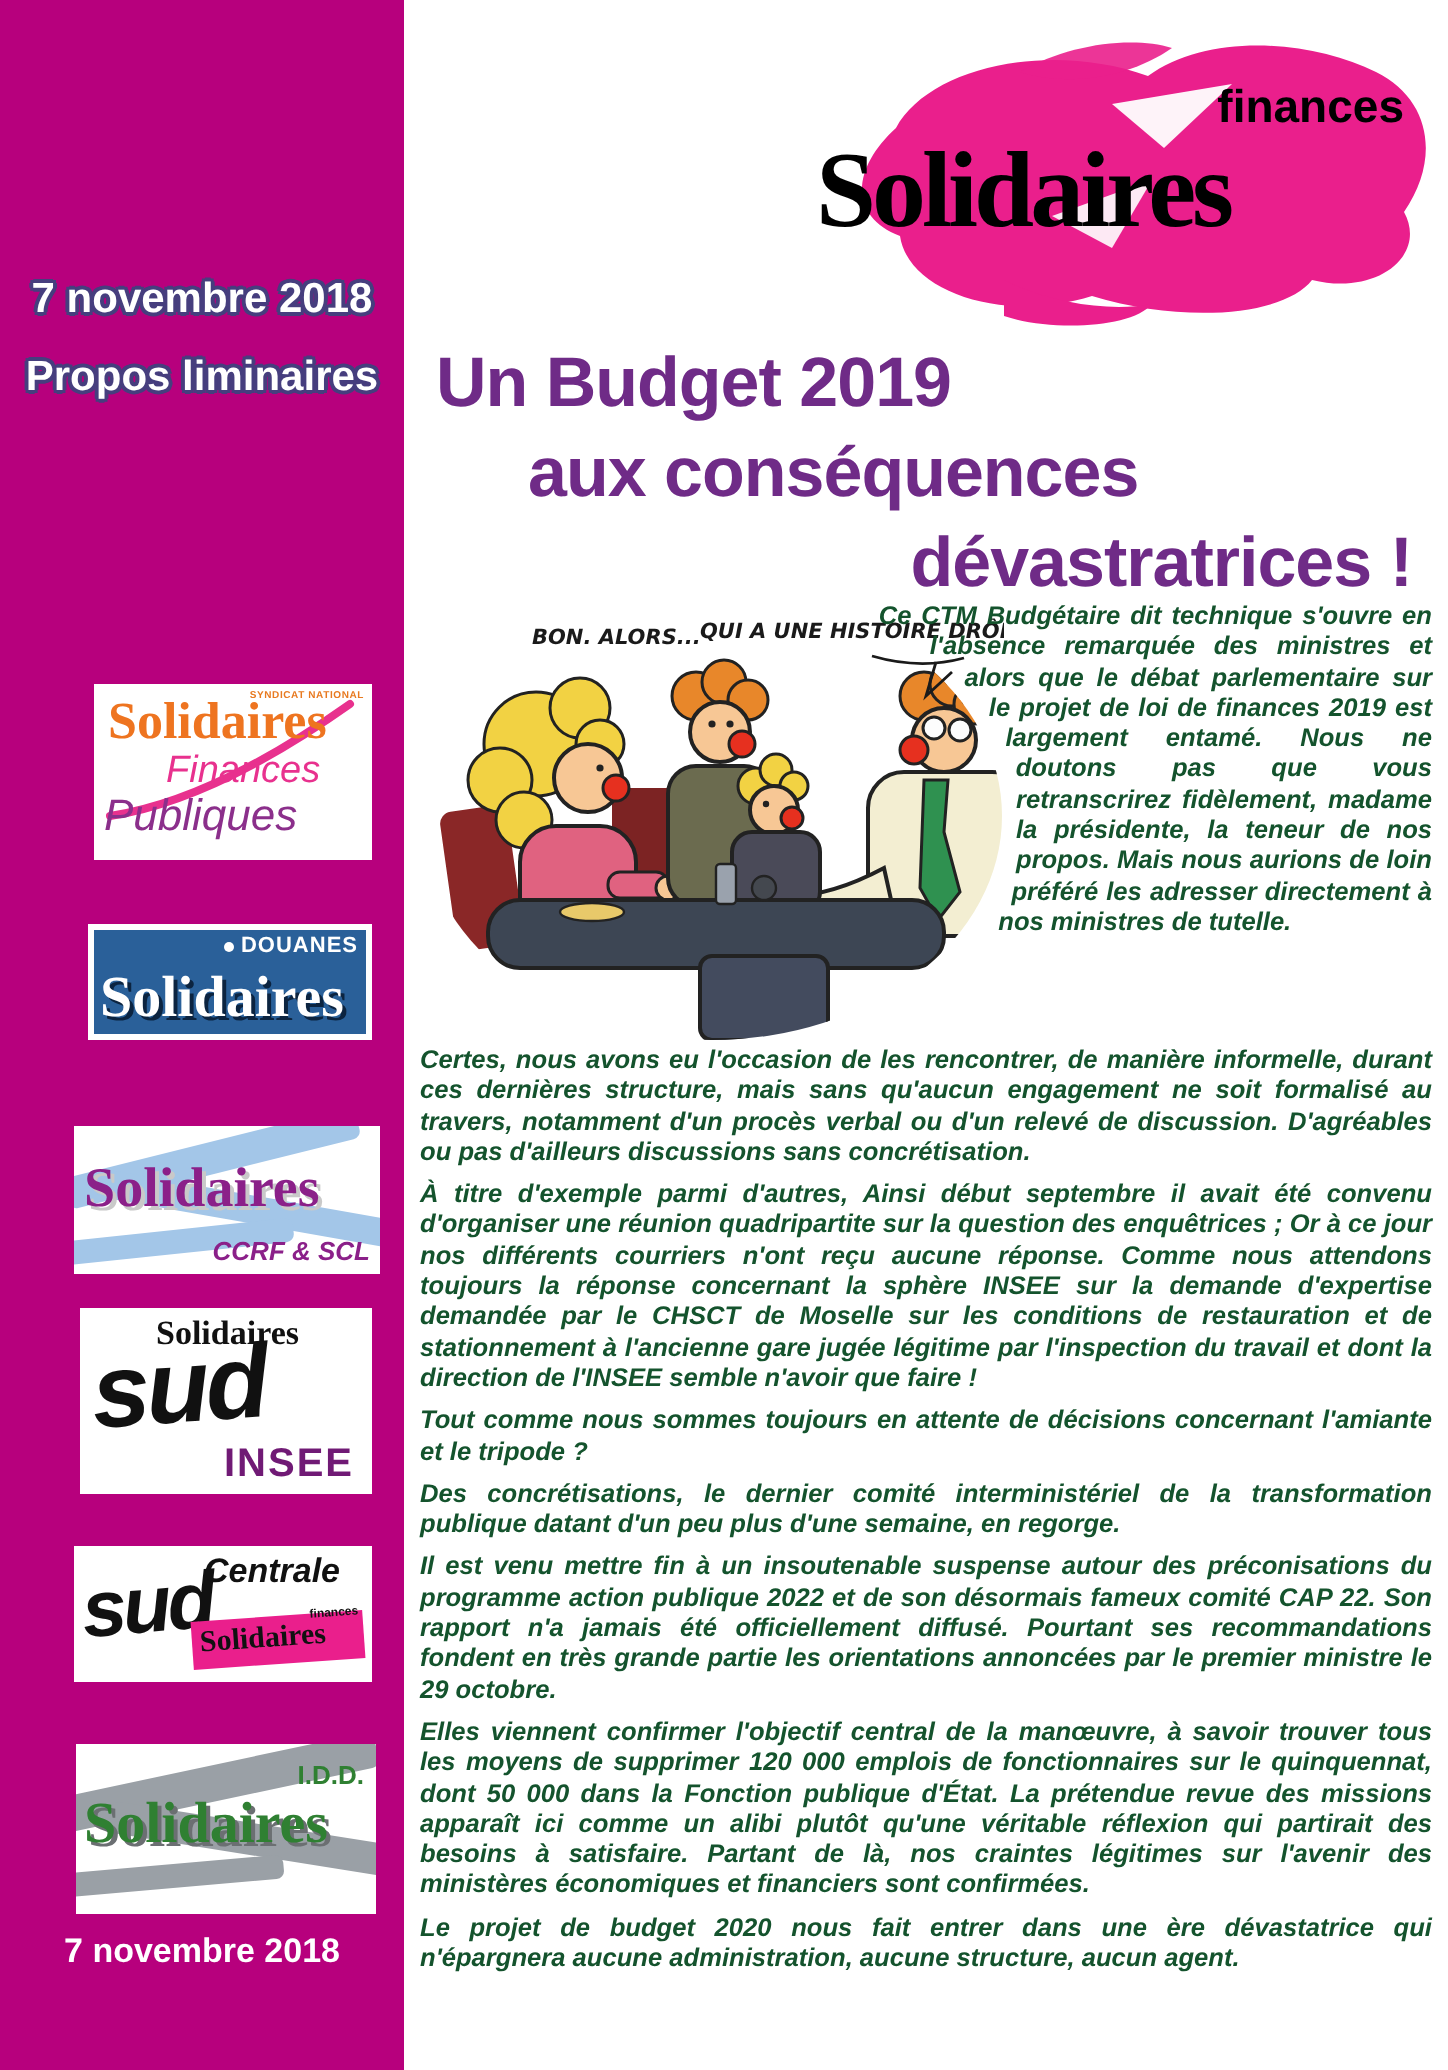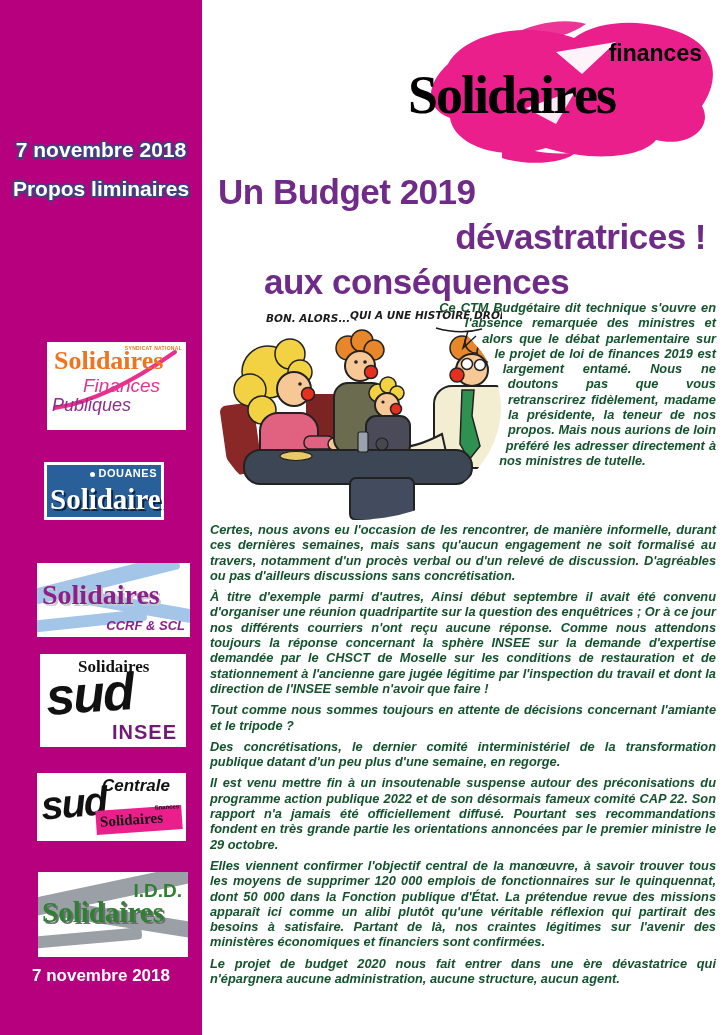--- a/index.html
+++ b/index.html
@@ -26,24 +26,24 @@
   .sb-footer{
     position:absolute; top:966px; width:100%; text-align:center;
     color:#fff; font-weight:bold; font-size:17px;
   }
 
   .logo-box { position:absolute; background:#fff; overflow:hidden; }
   .box-sfp  { left:47px; top:342px; width:139px; height:88px; }
   .sfp-tiny { position:absolute; top:3px; right:4px; font-size:5px; color:#e87a20; font-weight:bold; letter-spacing:.3px;}
   .sfp-soli { position:absolute; top:4px; left:7px; font-family:"Liberation Serif",serif; font-weight:bold; font-size:26px; color:#ee7420;}
   .sfp-fin  { position:absolute; top:33px; left:36px; font-style:italic; font-size:19px; color:#e8318e; }
-  .sfp-pub  { position:absolute; top:53px; left:5px;  font-style:italic; font-size:18px; color:#8b2f8b; }
+  .sfp-pub  { position:absolute; top:53px; left:5px;  font-style:italic; font-size:22px; color:#8b2f8b; }
   .sfp-swoosh { position:absolute; left:0; top:0; }
 
-  .box-dou  { left:44px; top:462px; width:120px; height:58px; padding:0; }
+  .box-dou  { left:44px; top:462px; width:142px; height:58px; padding:0; }
   .dou-inner{ position:absolute; left:3px; top:3px; right:3px; bottom:3px; background:#2a6099; }
   .dou-tag  { position:absolute; top:2px; right:4px; color:#fff; font-weight:bold; font-size:11px; letter-spacing:.5px;}
   .dou-dot  { display:inline-block; width:5px; height:5px; background:#fff; border-radius:50%; margin-right:3px; vertical-align:middle;}
   .dou-soli { position:absolute; bottom:1px; left:3px; font-family:"Liberation Serif",serif; font-weight:bold; font-size:29px; color:#fff; text-shadow:2px 2px 0 #0c2440;}
 
   .box-ccrf { left:37px; top:563px; width:153px; height:74px; }
   .stroke   { position:absolute; border-radius:4px; }
   .ccrf-s1  { left:-6px; top:8px;  width:150px; height:16px; background:#a3c6e8; transform:rotate(-14deg); }
   .ccrf-s2  { left:10px; top:34px; width:150px; height:14px; background:#a3c6e8; transform:rotate(10deg); }
   .ccrf-s3  { left:-10px; top:52px; width:120px; height:12px; background:#a3c6e8; transform:rotate(-6deg); }
@@ -59,21 +59,21 @@
   .sudc-sud { position:absolute; top:8px; left:4px; font-style:italic; font-weight:bold; font-size:40px; color:#111; transform:rotate(-5deg); letter-spacing:-2px;}
   .sudc-cen { position:absolute; top:3px; right:16px; font-style:italic; font-weight:bold; font-size:17px; color:#111;}
   .sudc-brush{ position:absolute; bottom:9px; right:4px; width:86px; height:24px; background:#ea1f8c; transform:rotate(-4deg); }
   .sudc-soli{ position:absolute; top:3px; left:4px; font-family:"Liberation Serif",serif; font-weight:bold; font-size:15px; color:#111;}
   .sudc-fin { position:absolute; top:-2px; right:2px; font-size:6px; font-weight:bold; color:#111;}
 
   .box-idd  { left:38px; top:872px; width:150px; height:85px; }
   .idd-s1   { left:-8px; top:10px; width:160px; height:18px; background:#9aa0a6; transform:rotate(-12deg); }
   .idd-s2   { left:16px; top:40px; width:150px; height:16px; background:#9aa0a6; transform:rotate(9deg); }
   .idd-s3   { left:-6px; top:60px; width:110px; height:12px; background:#9aa0a6; transform:rotate(-5deg); }
-  .idd-tag  { position:absolute; top:8px; right:6px; font-weight:bold; font-size:19px; color:#2f8032;}
+  .idd-tag  { position:absolute; top:8px; right:6px; font-weight:bold; font-size:13px; color:#2f8032;}
   .idd-soli { position:absolute; top:24px; left:4px; font-family:"Liberation Serif",serif; font-weight:bold; font-size:29px; color:#2f8032; text-shadow:2px 2px 0 #6b6f72;}
 
   
   .header-logo { position:absolute; left:406px; top:12px; width:314px; height:152px; }
   .hl-soli {
     position:absolute; left:2px; top:52px; font-family:"Liberation Serif",serif;
     font-weight:bold; font-size:54px; color:#000; letter-spacing:-2px;
   }
   .hl-fin {
     position:absolute; right:18px; top:28px; font-weight:bold; font-size:23px; color:#000;
@@ -168,22 +168,22 @@
     <path fill="#ea1f8c" d="M104,24 C128,10 160,6 180,12 C160,26 130,32 104,24 Z" opacity="0.9"></path>
     <path fill="#ffffff" d="M150,40 L210,30 L176,62 Z" opacity="0.95"></path>
     <path fill="#ffffff" d="M120,96 L170,78 L150,112 Z" opacity="0.9"></path>
   </svg>
   <span class="hl-fin">finances</span>
   <span class="hl-soli">Solidaires</span>
 </div>
 
 <div class="title-block">
   <div class="title-line tl1">Un Budget 2019</div>
+  <div class="title-line tl2">aux conséquences</div>
   <div class="title-line tl3">dévastratrices !</div>
-  <div class="title-line tl2">aux conséquences</div>
 </div>
 
 <div class="body-text">
 
   <div class="cartoon">
     <svg width="292" height="234" viewBox="0 0 292 234">
       <defs>
           <clipPath id="oval">
             <ellipse cx="146" cy="122" rx="145" ry="112"></ellipse>
           </clipPath>
@@ -241,20 +241,20 @@
         <rect x="140" y="192" width="64" height="42" rx="6" fill="#434b5e" stroke="#222" stroke-width="2"></rect>
       </g>
       <text x="56" y="36" font-size="10.5" font-style="italic" font-family="DejaVu Sans" fill="#1a1a1a">BON. ALORS...</text>
       <text x="140" y="33" font-size="10.5" font-style="italic" font-family="DejaVu Sans" fill="#1a1a1a">QUI A UNE HISTOIRE DRÔLE ?</text>
       <path d="M226,42 q24,7 46,1" stroke="#1a1a1a" stroke-width="1.4" fill="none"></path>
       <path d="M258,45 l-5,17 l13,-12" stroke="#1a1a1a" stroke-width="1.4" fill="none"></path>
     </svg>
   </div>
 
   <p>Ce CTM Budgétaire dit technique s'ouvre en l'absence remarquée des ministres et alors que le débat parlementaire sur le projet de loi de finances 2019 est largement entamé. Nous ne doutons pas que vous retranscrirez fidèlement, madame la présidente, la teneur de nos propos. Mais nous aurions de loin préféré les adresser directement à nos ministres de tutelle.</p>
-  <p class="clear-p">Certes, nous avons eu l'occasion de les rencontrer, de manière informelle, durant ces dernières semaines, mais sans qu'aucun engagement ne soit formalisé au travers, notamment d'un procès verbal ou d'un relevé de discussion. D'agréables ou pas d'ailleurs discussions sans concrétisation.</p>
+  <p class="clear-p">Certes, nous avons eu l'occasion de les rencontrer, de manière informelle, durant ces dernières structure, mais sans qu'aucun engagement ne soit formalisé au travers, notamment d'un procès verbal ou d'un relevé de discussion. D'agréables ou pas d'ailleurs discussions sans concrétisation.</p>
   <p>À titre d'exemple parmi d'autres, Ainsi début septembre il avait été convenu d'organiser une réunion quadripartite sur la question des enquêtrices ; Or à ce jour nos différents courriers n'ont reçu aucune réponse. Comme nous attendons toujours la réponse concernant la sphère INSEE sur la demande d'expertise demandée par le CHSCT de Moselle sur les conditions de restauration et de stationnement à l'ancienne gare jugée légitime par l'inspection du travail et dont la direction de l'INSEE semble n'avoir que faire !</p>
   <p>Tout comme nous sommes toujours en attente de décisions concernant l'amiante et le tripode ?</p>
   <p>Des concrétisations, le dernier comité interministériel de la transformation publique datant d'un peu plus d'une semaine, en regorge.</p>
   <p>Il est venu mettre fin à un insoutenable suspense autour des préconisations du programme action publique 2022 et de son désormais fameux comité CAP 22. Son rapport n'a jamais été officiellement diffusé. Pourtant ses recommandations fondent en très grande partie les orientations annoncées par le premier ministre le 29 octobre.</p>
   <p>Elles viennent confirmer l'objectif central de la manœuvre, à savoir trouver tous les moyens de supprimer 120 000 emplois de fonctionnaires sur le quinquennat, dont 50 000 dans la Fonction publique d'État. La prétendue revue des missions apparaît ici comme un alibi plutôt qu'une véritable réflexion qui partirait des besoins à satisfaire. Partant de là, nos craintes légitimes sur l'avenir des ministères économiques et financiers sont confirmées.</p>
   <p>Le projet de budget 2020 nous fait entrer dans une ère dévastatrice qui n'épargnera aucune administration, aucune structure, aucun agent.</p>
 </div>
 
 </body></html>

